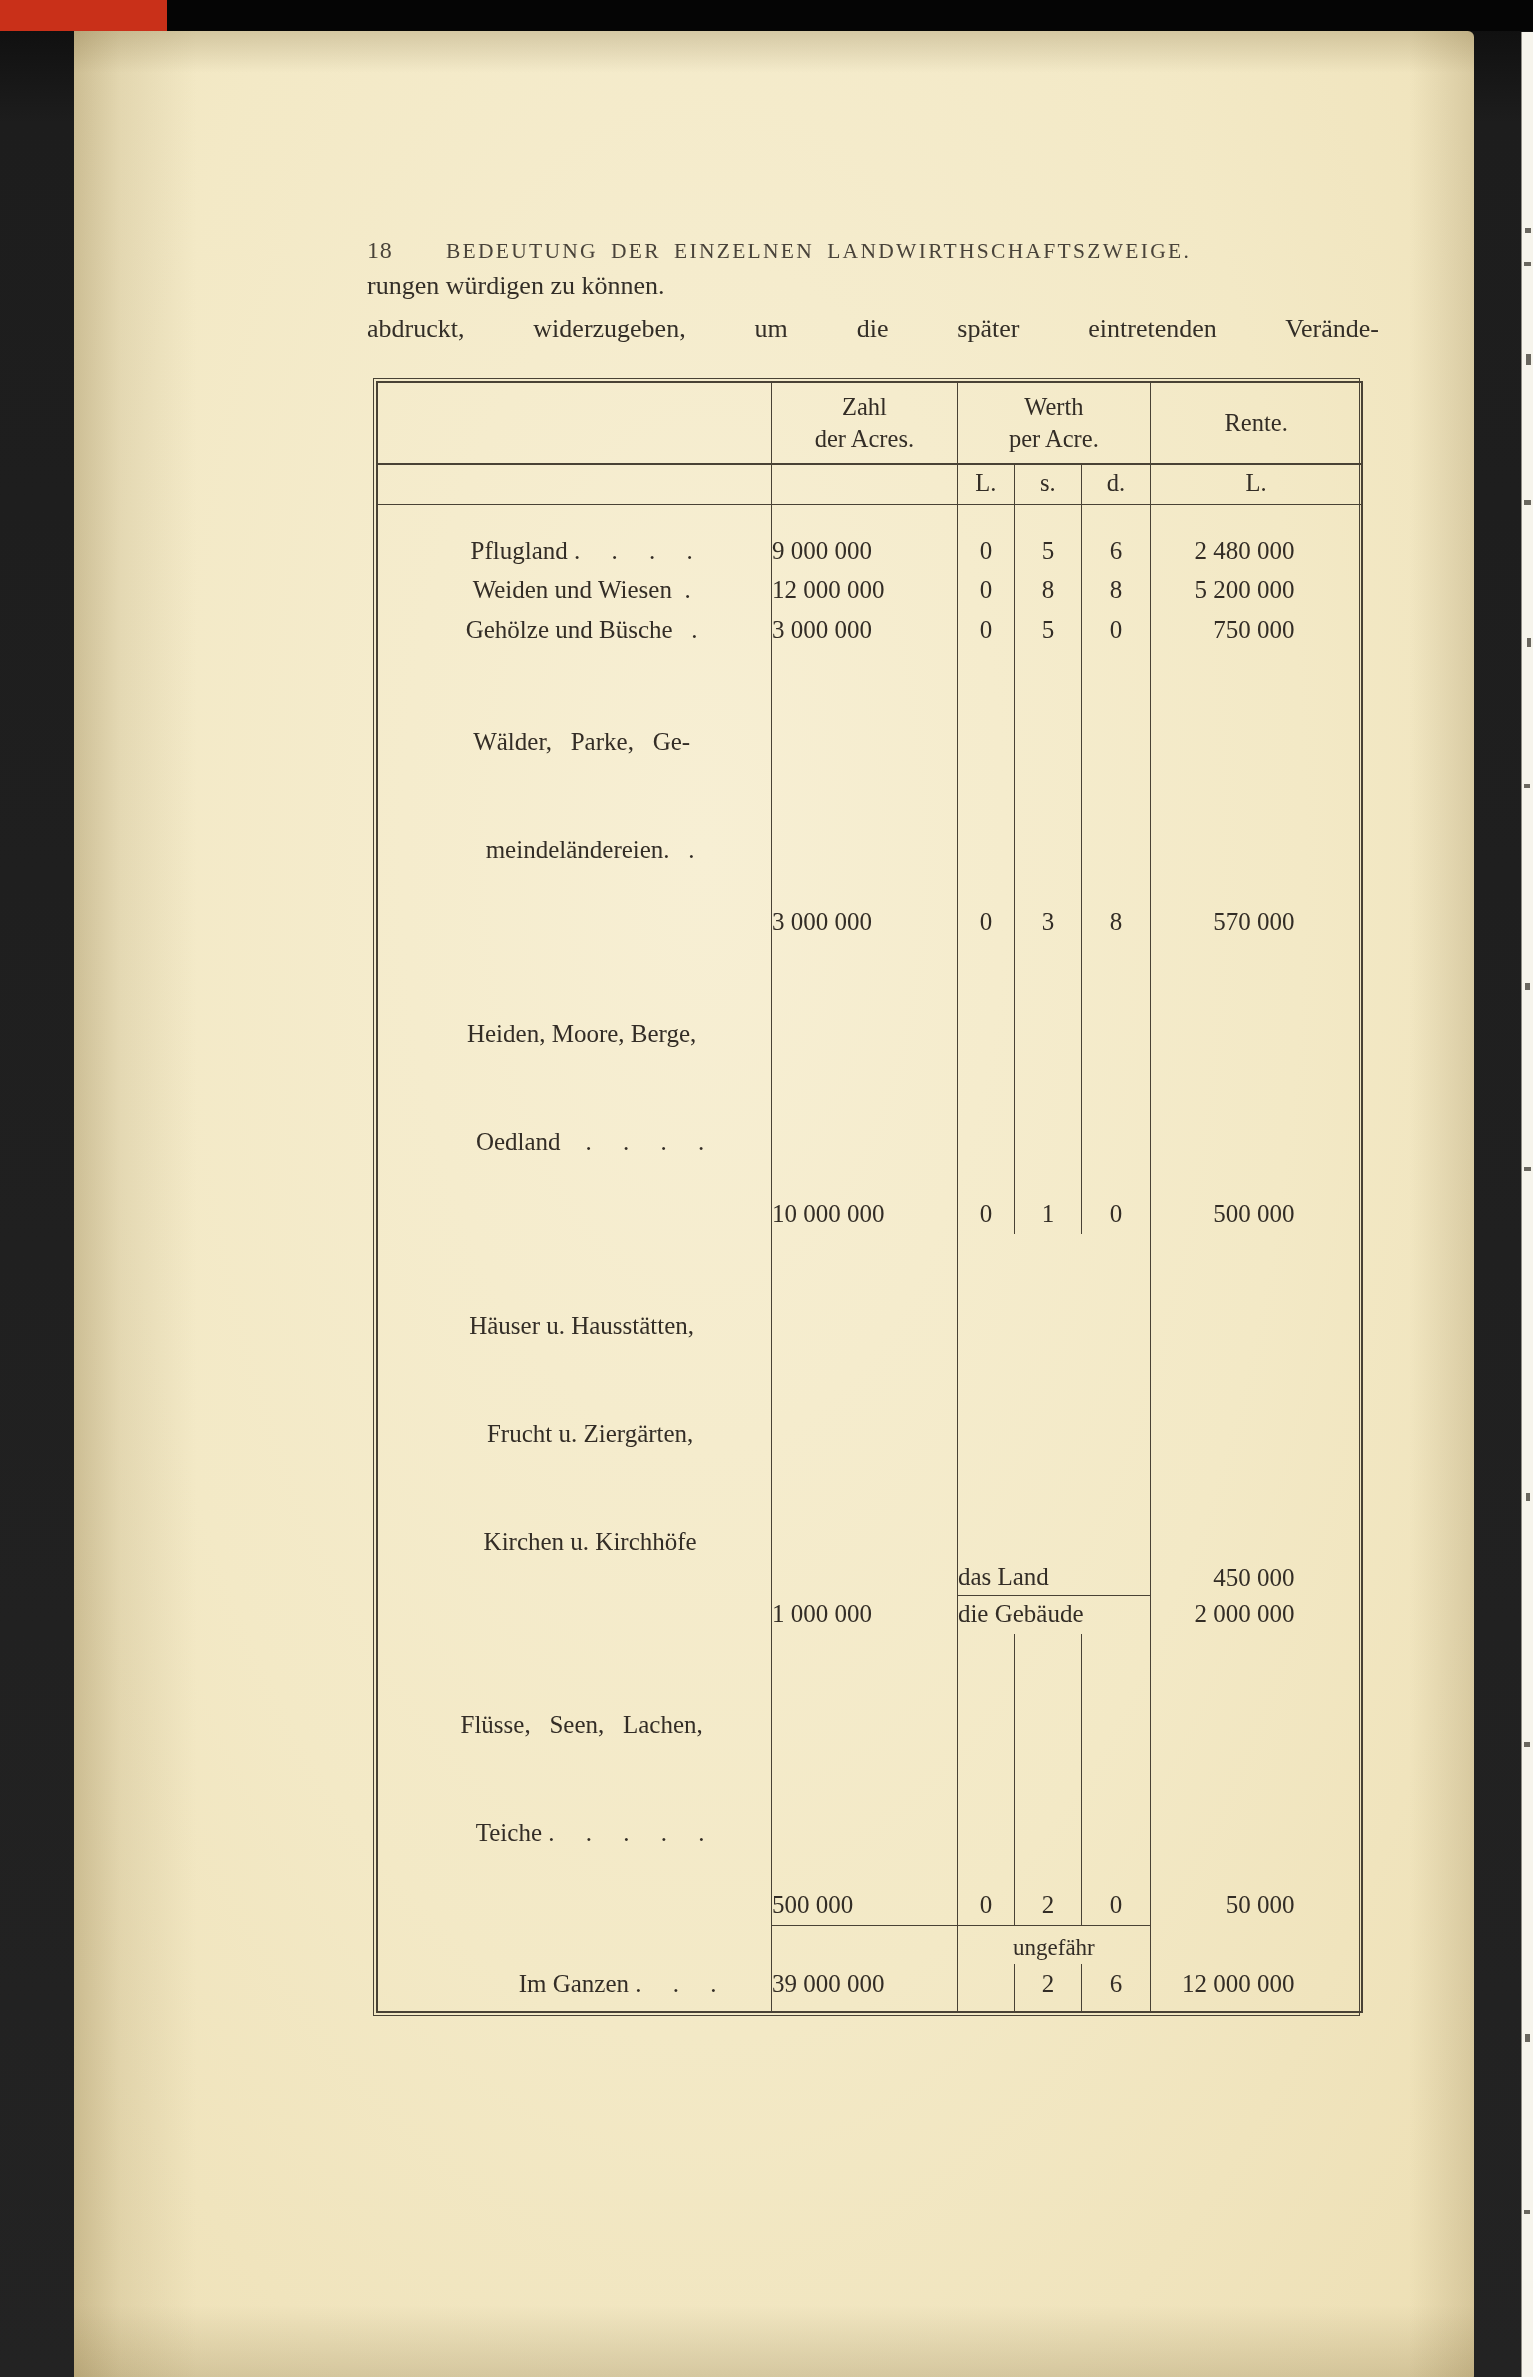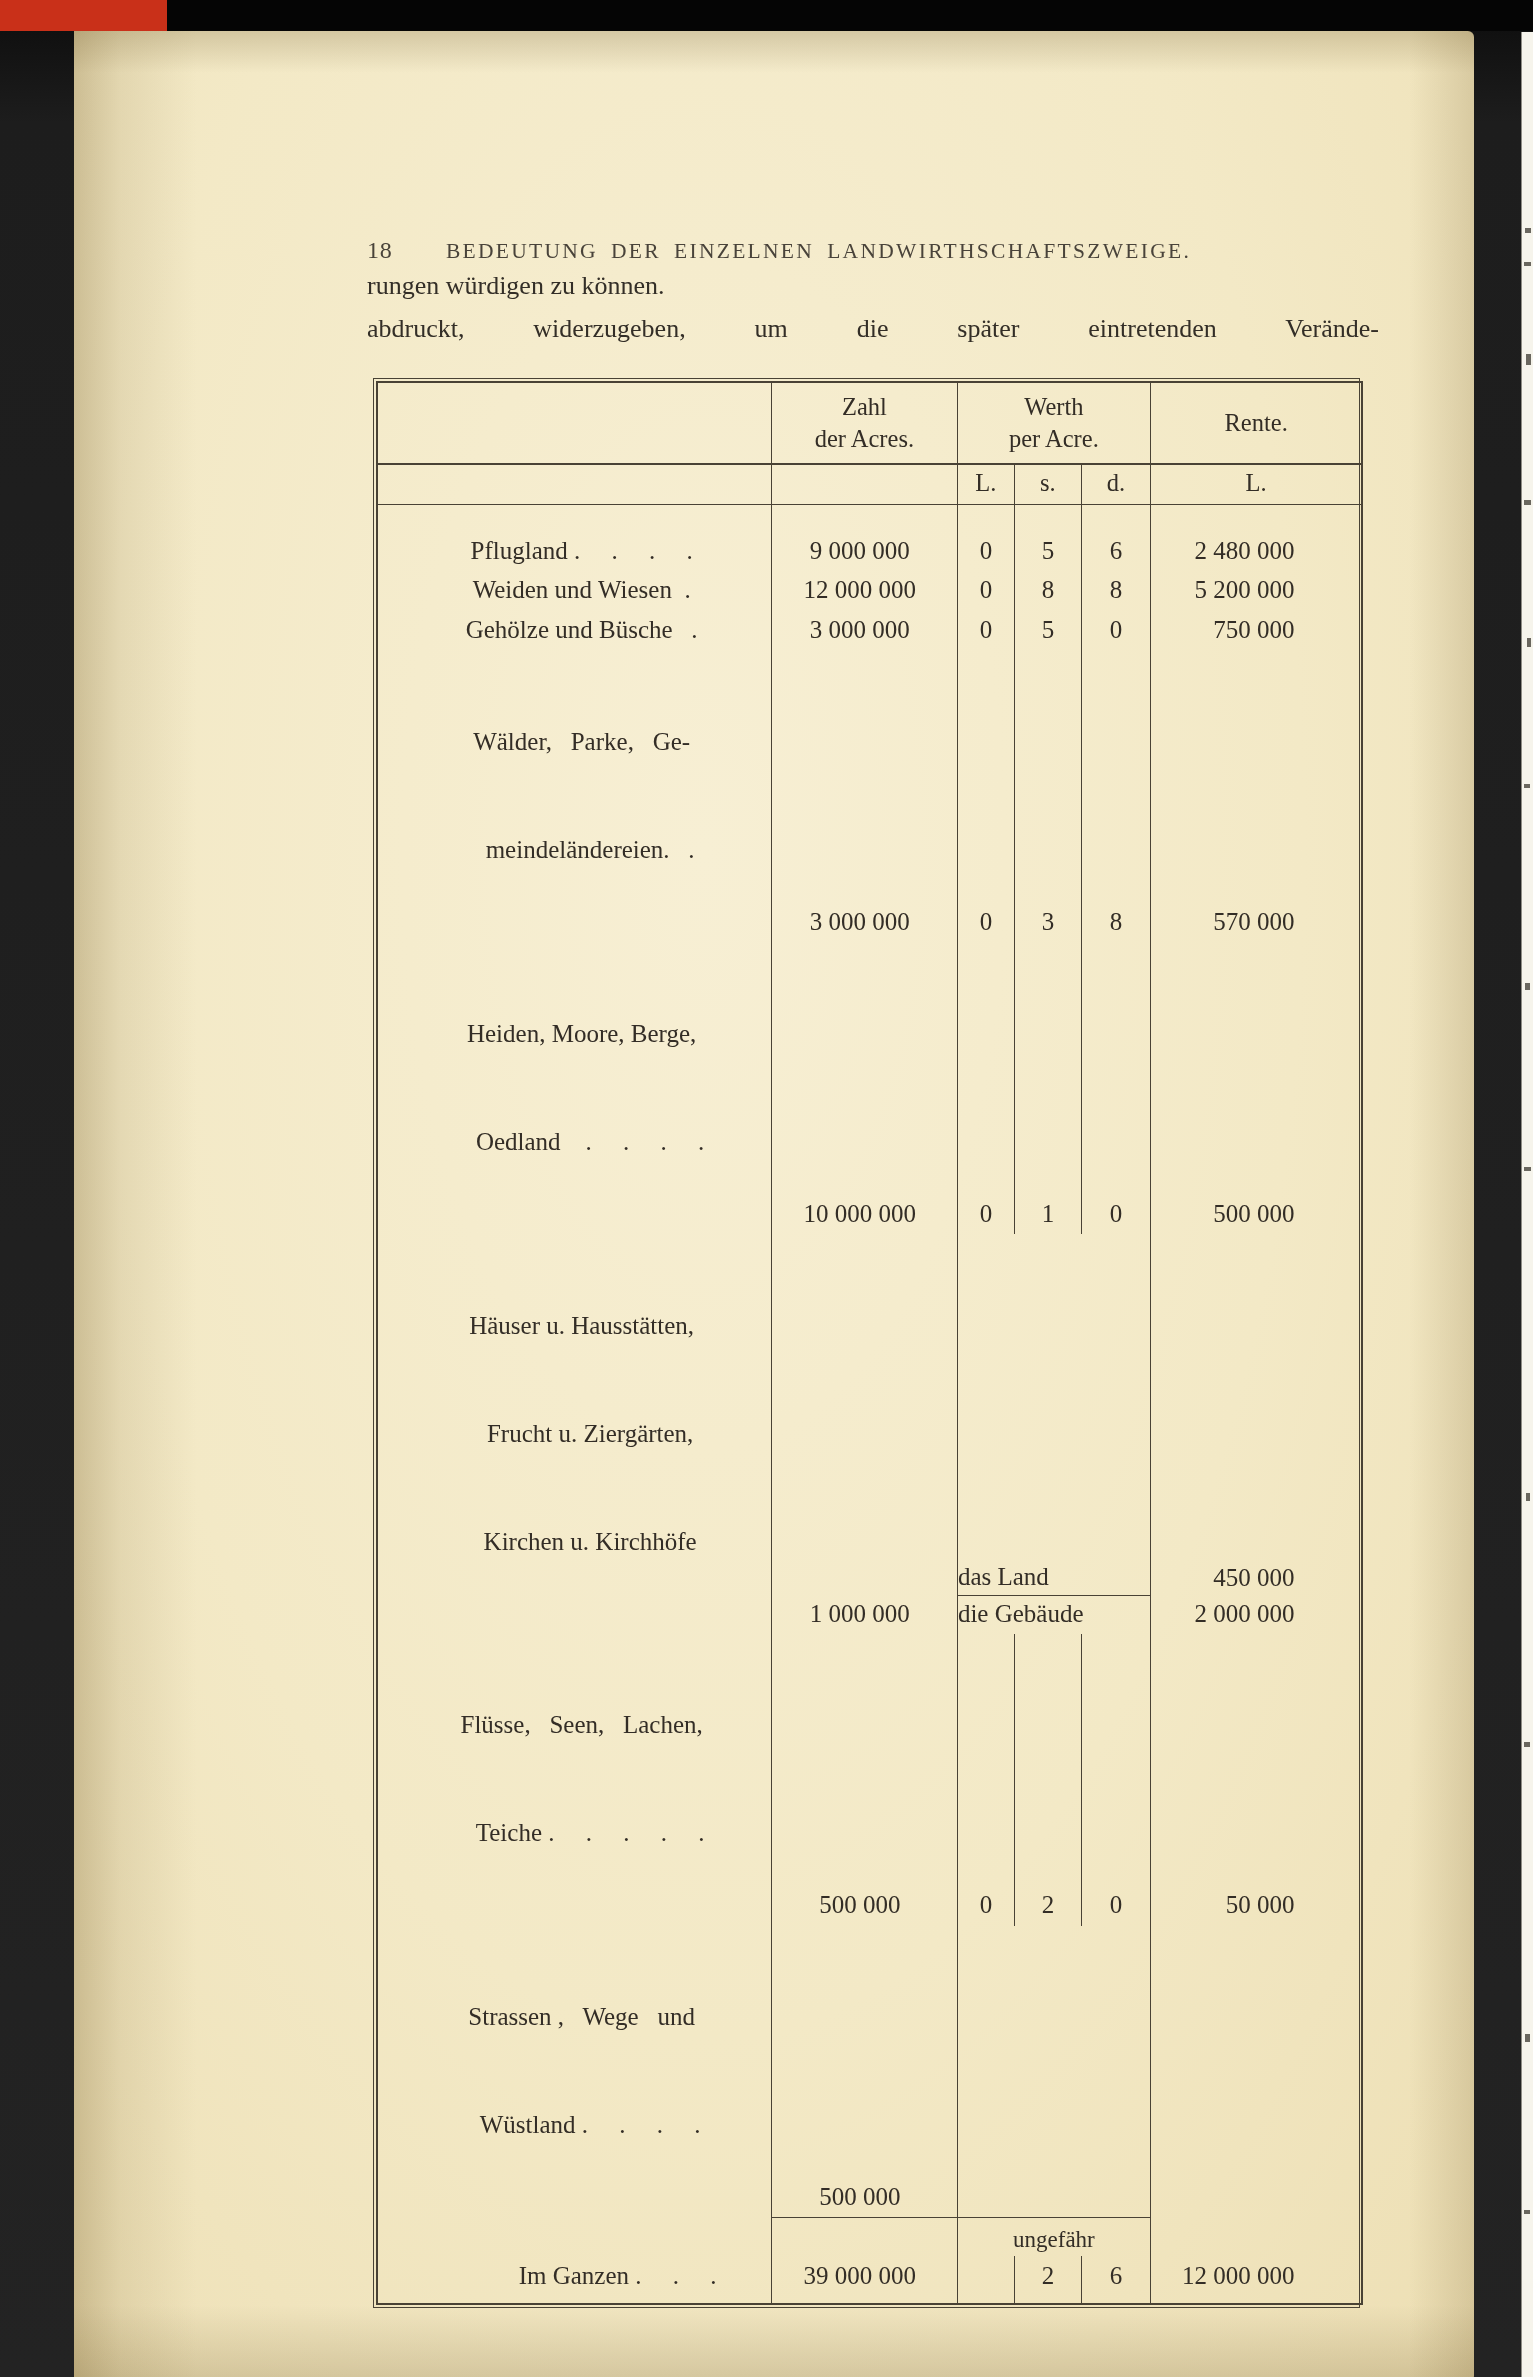--- a/index.html
+++ b/index.html
@@ -33,21 +33,21 @@
           font-size:25px; color:#332d26; }
   td { vertical-align:bottom; padding:1.5px 0 2.3px; line-height:36px; }
   .hrow td { vertical-align:middle; padding:7.7px 0; line-height:32px; border-bottom:2.3px solid #494235;
              text-align:center; font-size:24.5px; }
   .srow td { border-bottom:1.5px solid #494235; text-align:center; padding:2.3px 0 4.6px; line-height:32px; font-size:24.5px; }
   .vl { border-left:1.5px solid #494235; }
   .tl { border-top:1.5px solid #494235; }
   .lab { text-align:center; padding-left:14px; white-space:pre-wrap; }
   .l2 { padding-left:17px; }
   .ctr { text-align:center; }
-  .num { text-align:center; padding-right:9.2px; }
+  .num { text-align:left; padding-right:9.2px; }
   .rnum { text-align:right; }
   .t1 .rnum { padding-right:67px; }
   .t1 tr.first td { padding-top:28px; }
   .lsdspan div { line-height:36px; }
   .lsdspan .landline { border-bottom:1.5px solid #494235; }
   tr.urow td { padding:6.1px 0 0; line-height:32px; font-size:23px; }
   tr.grow td { padding-top:1.5px; padding-bottom:9.2px;margin-left:28px; }
   .ganz { padding-left:86px; }
 
   .sliver { position:absolute; right:0; top:32px; width:13px; height:2345px; background:#f6f4ec;
@@ -172,29 +172,20 @@
               <td class="lab">
                 <div>Flüsse,   Seen,   Lachen,</div>
                 <div class="l2">Teiche .     .     .     .     .</div>
               </td>
               <td class="vl num">500 000</td>
               <td class="vl ctr">0</td>
               <td class="vl ctr">2</td>
               <td class="vl ctr">0</td>
               <td class="vl rnum">50 000</td>
             </tr>
-            <tr>
-              <td class="lab">
-                <div>Strassen ,   Wege   und</div>
-                <div class="l2">Wüstland .     .     .     .</div>
-              </td>
-              <td class="vl num">500 000</td>
-              <td class="vl" colspan="3"></td>
-              <td class="vl"></td>
-            </tr>
             <tr class="urow">
               <td class="lab"></td>
               <td class="vl tl"></td>
               <td class="vl tl ctr" colspan="3">ungefähr</td>
               <td class="vl"></td>
             </tr>
             <tr class="grow">
               <td class="lab ganz">Im Ganzen .     .     .</td>
               <td class="vl num">39 000 000</td>
               <td class="vl ctr"></td>

